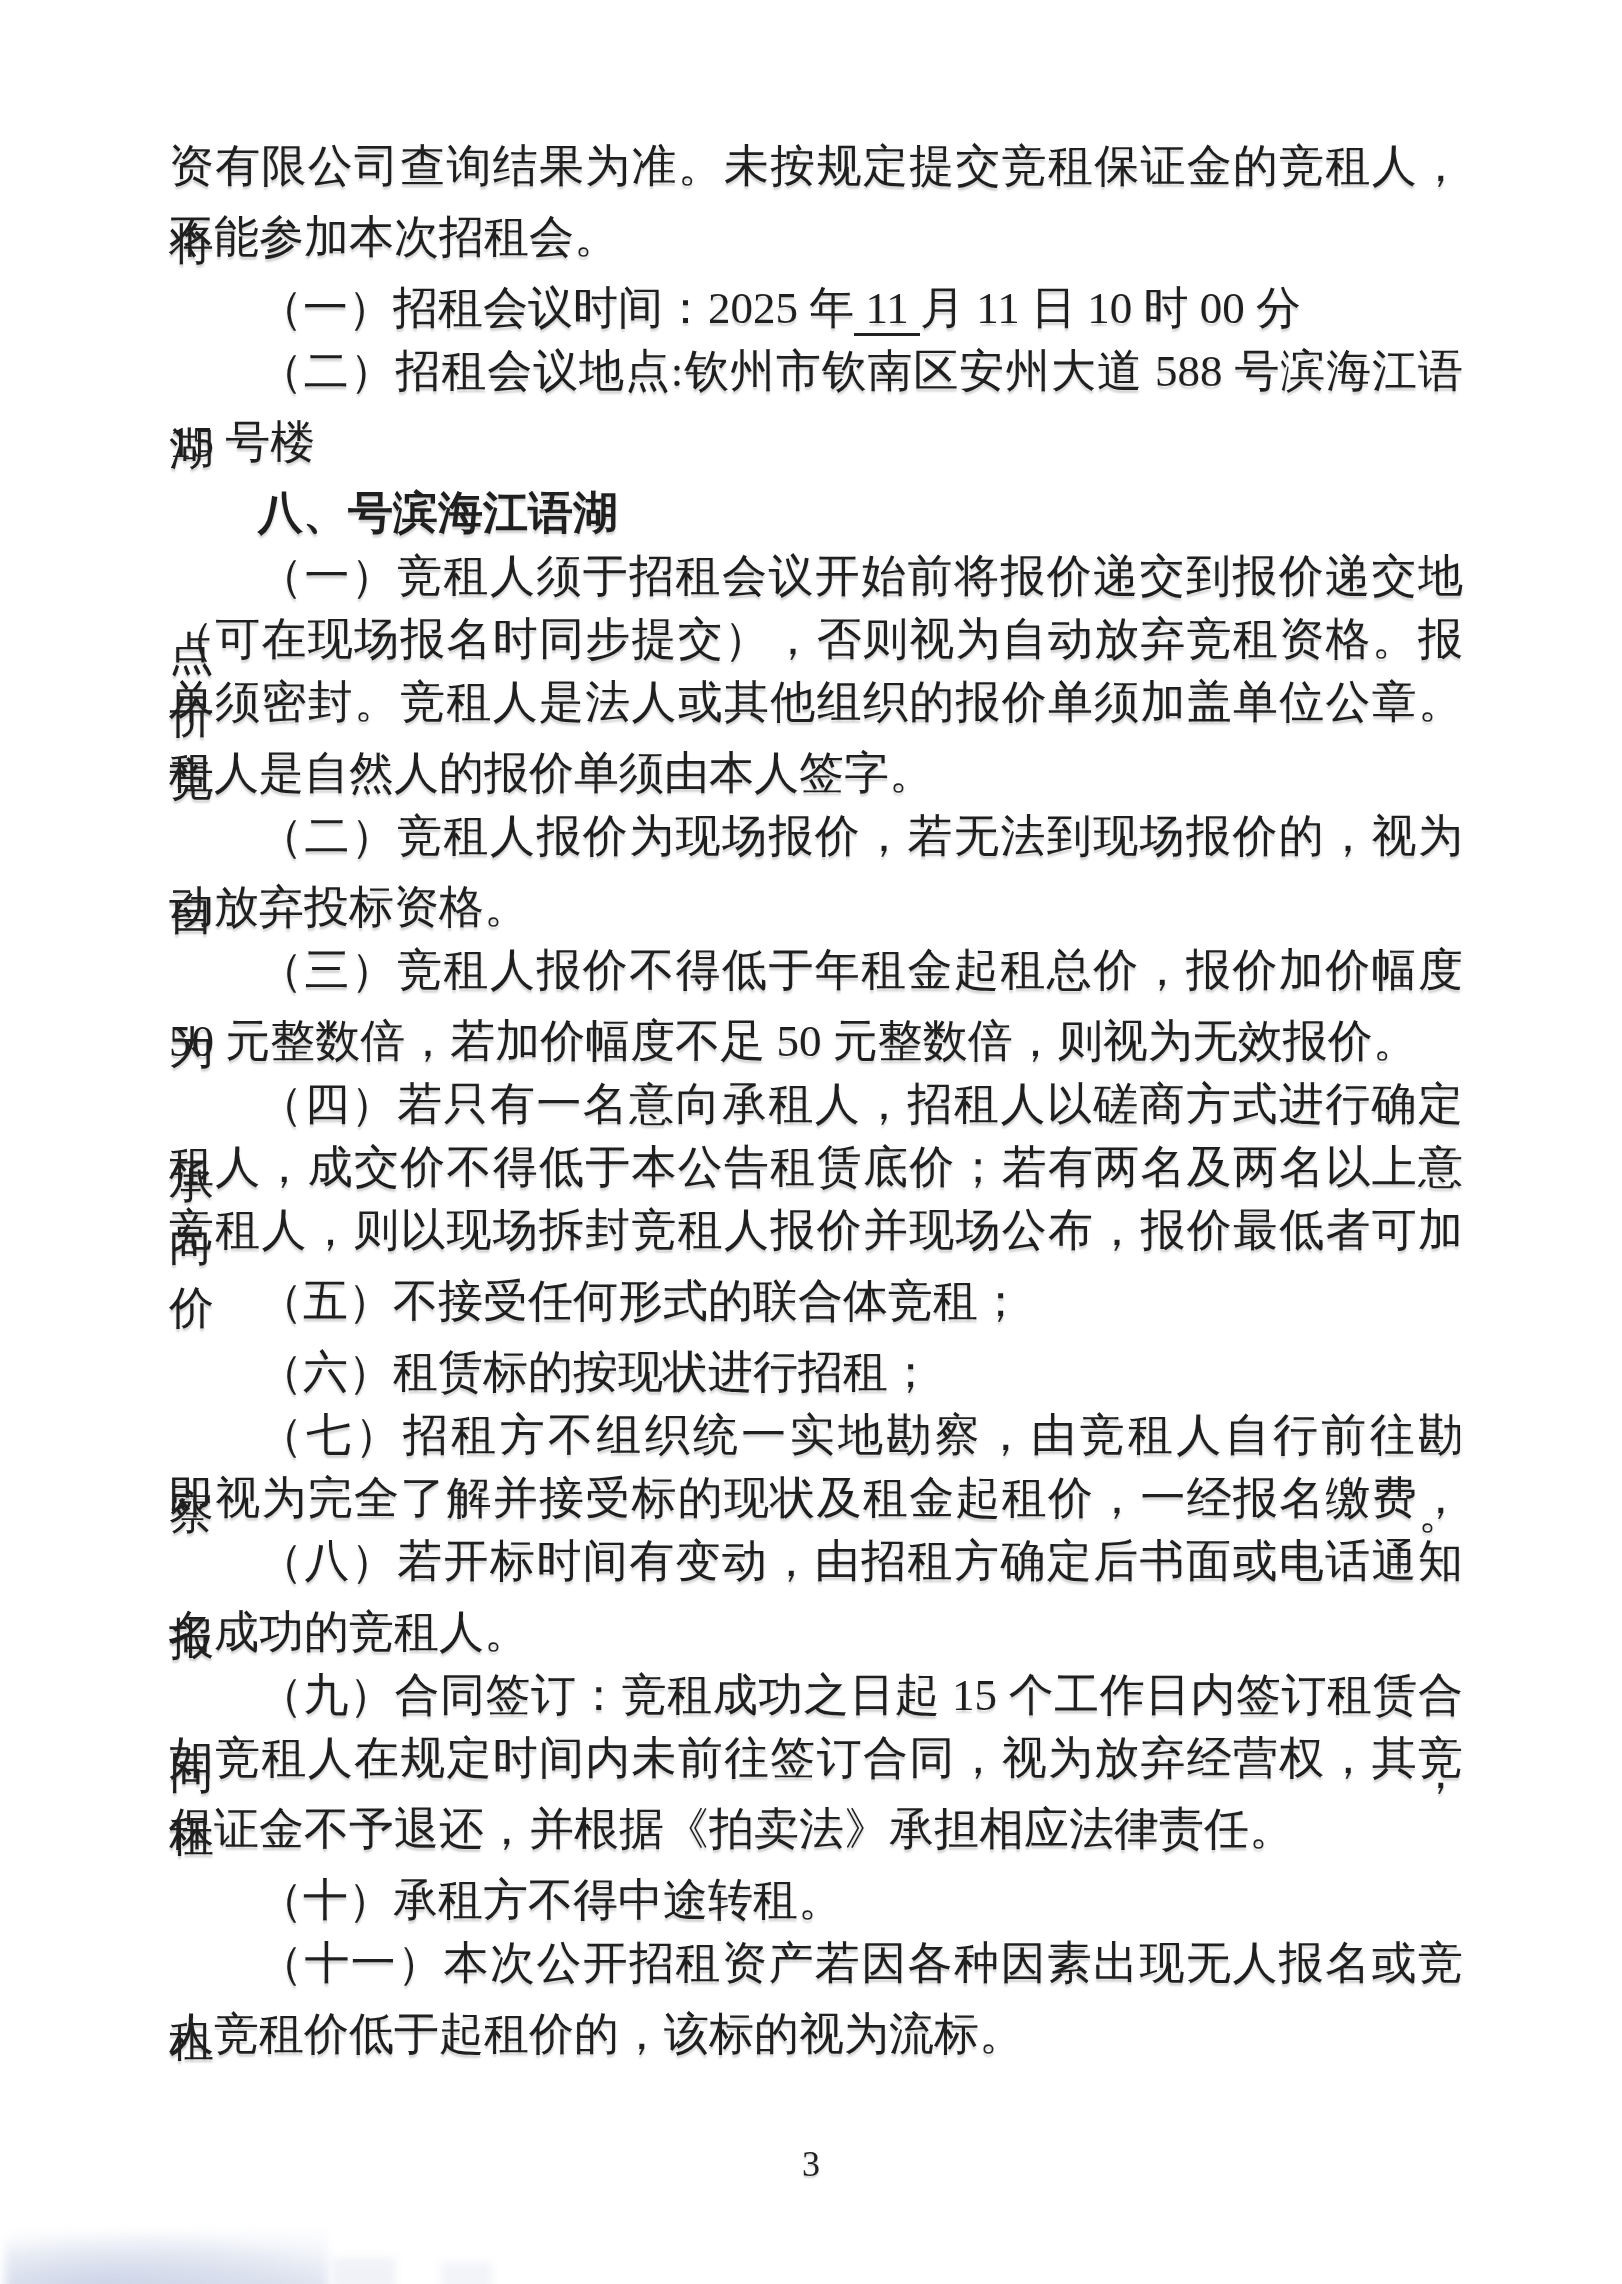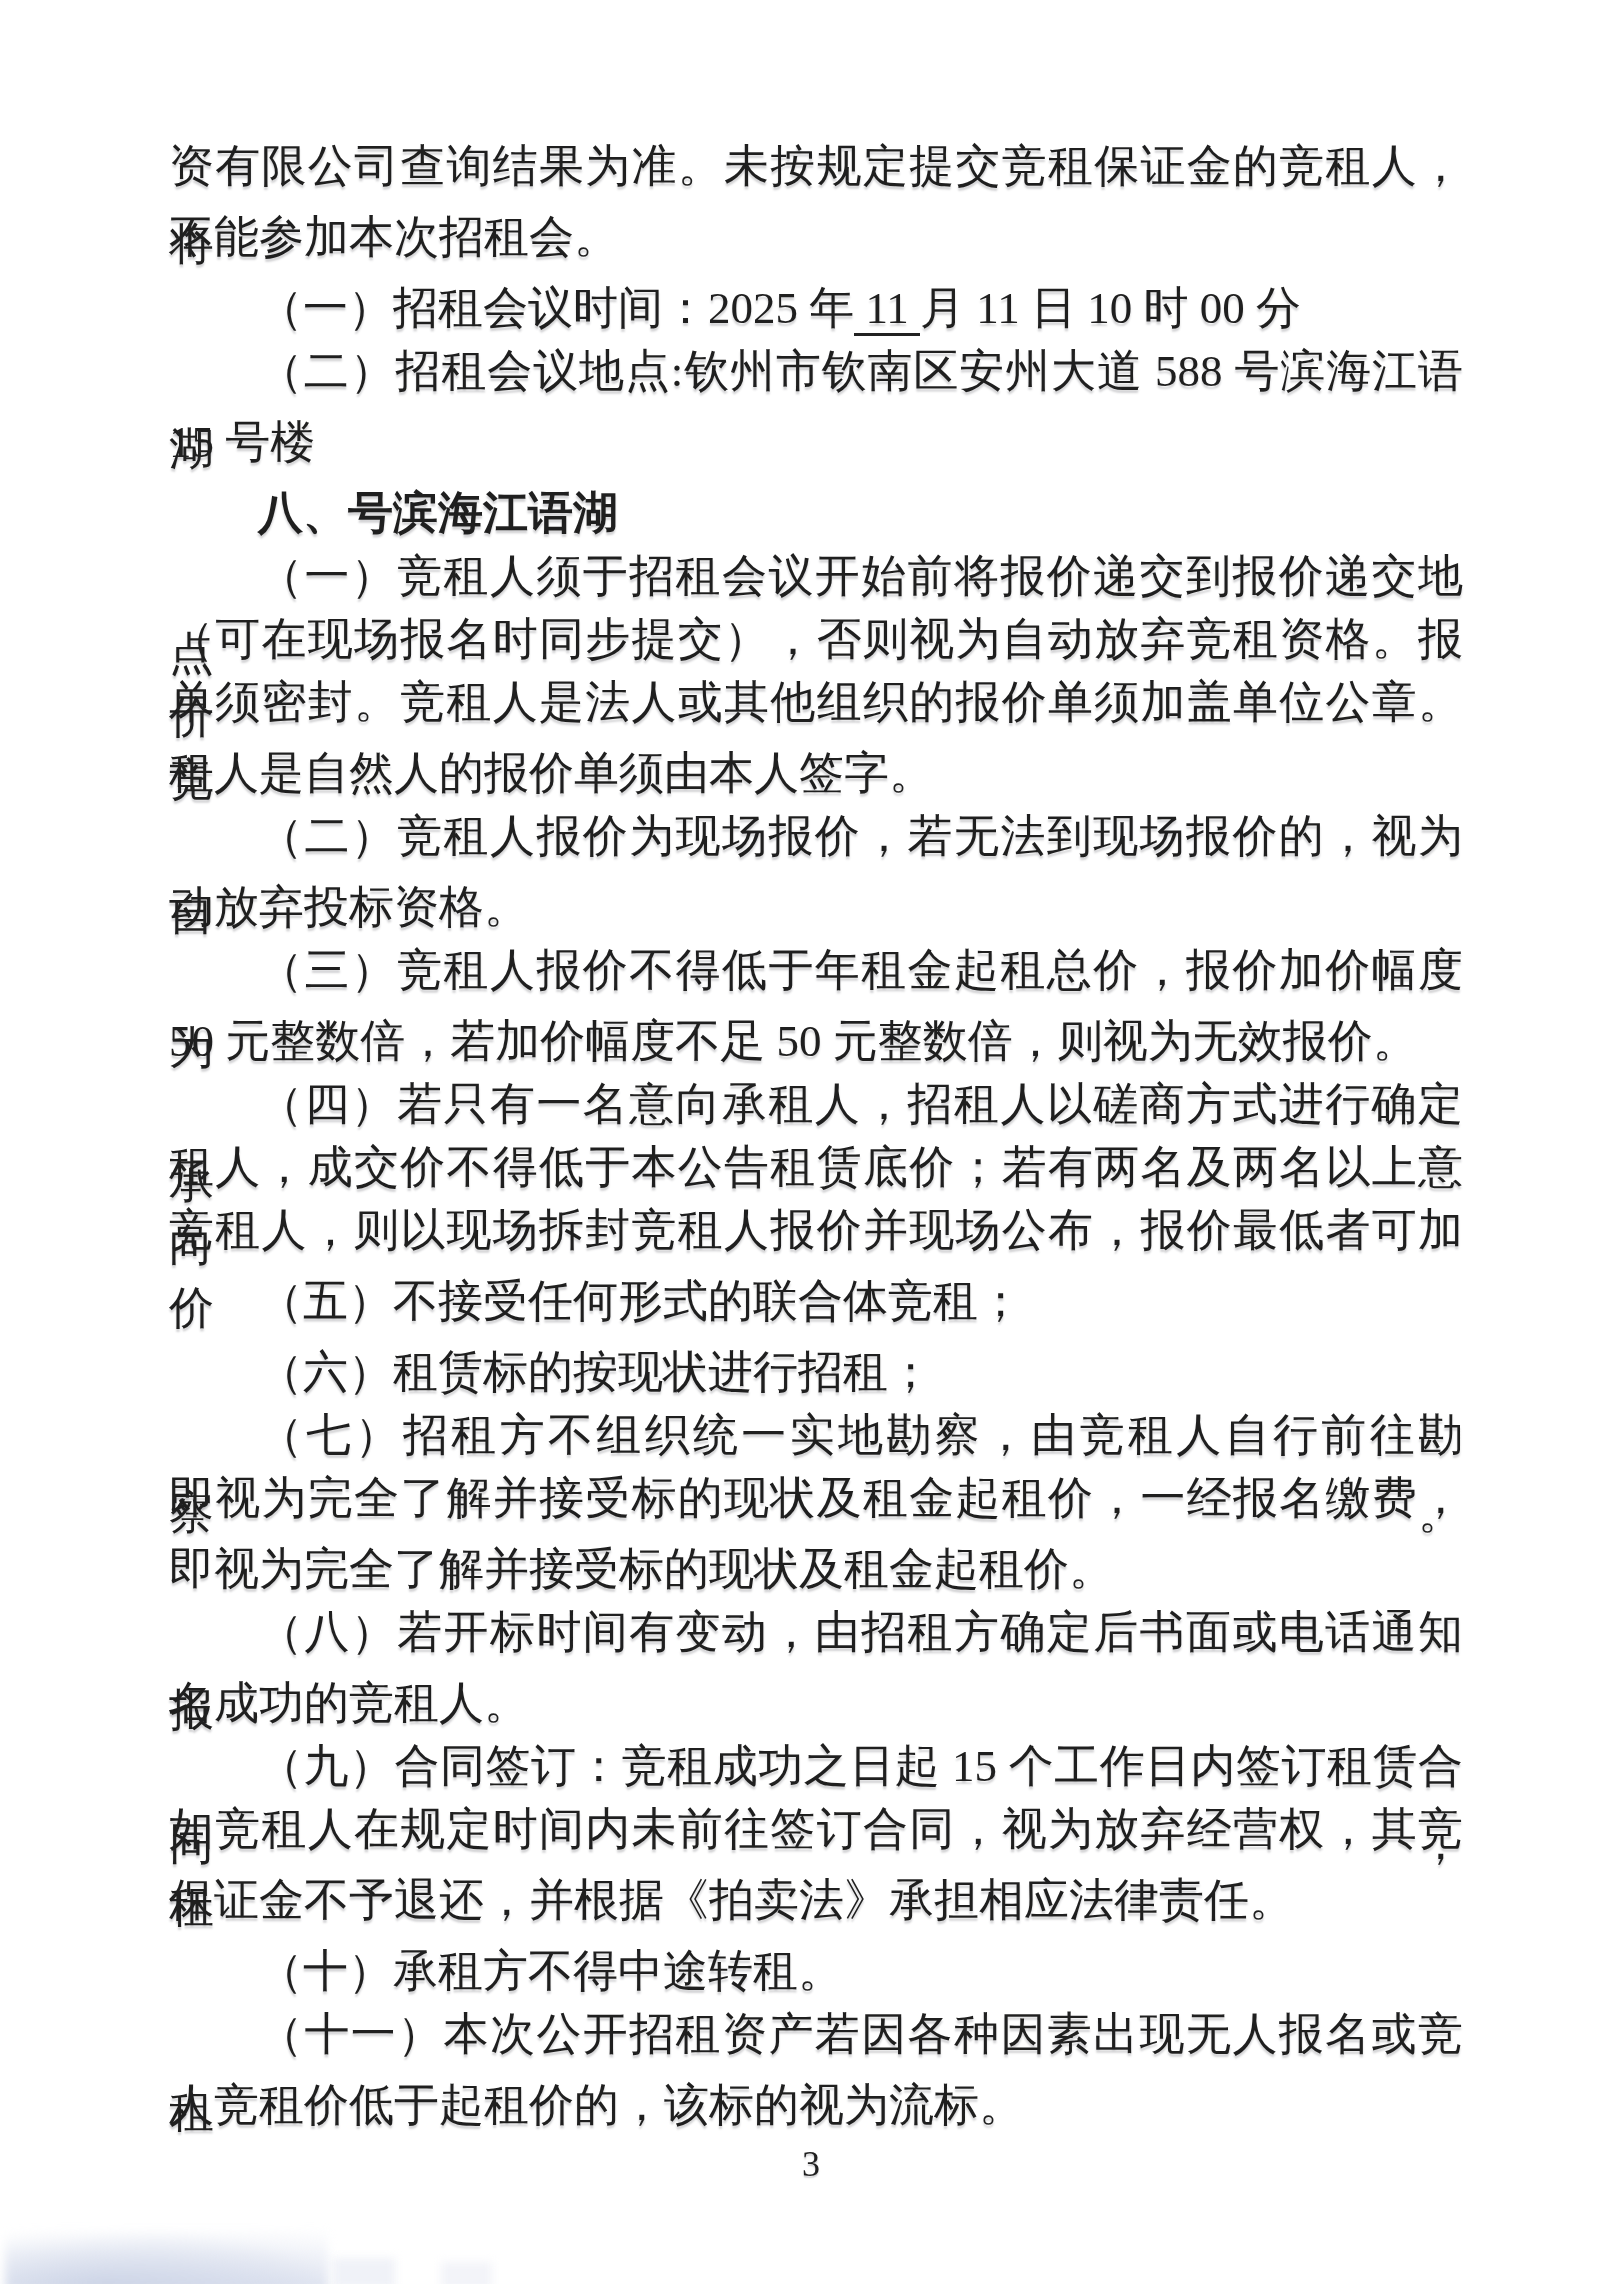--- a/index.html
+++ b/index.html
@@ -94,21 +94,20 @@
       <div class="line end"><span>动放弃投标资格。</span></div>
       <div class="line indent"><span>（三）竞租人报价不得低于年租金起租总价，报价加价幅度为</span></div>
       <div class="line end"><span>50 元整数倍，若加价幅度不足 50 元整数倍，则视为无效报价。</span></div>
       <div class="line indent"><span>（四）若只有一名意向承租人，招租人以磋商方式进行确定承</span></div>
       <div class="line"><span>租人，成交价不得低于本公告租赁底价；若有两名及两名以上意向</span></div>
       <div class="line"><span>竞租人，则以现场拆封竞租人报价并现场公布，报价最低者可加价</span></div>
       <div class="line indent end"><span>（五）不接受任何形式的联合体竞租；</span></div>
       <div class="line indent end"><span>（六）租赁标的按现状进行招租；</span></div>
       <div class="line indent"><span>（七）招租方不组织统一实地勘察，由竞租人自行前往勘察。</span></div>
       <div class="line"><span>即视为完全了解并接受标的现状及租金起租价，一经报名缴费，</span></div>
-      <div class="line end"><span>即视为完全了解并接受标的现状及租金起租价。</span></div>
       <div class="line indent"><span>（八）若开标时间有变动，由招租方确定后书面或电话通知报</span></div>
       <div class="line end"><span>名成功的竞租人。</span></div>
       <div class="line indent"><span>（九）合同签订：竞租成功之日起 15 个工作日内签订租赁合同，</span></div>
       <div class="line"><span>如竞租人在规定时间内未前往签订合同，视为放弃经营权，其竞租</span></div>
       <div class="line end"><span>保证金不予退还，并根据《拍卖法》承担相应法律责任。</span></div>
       <div class="line indent end"><span>（十）承租方不得中途转租。</span></div>
       <div class="line indent"><span>（十一）本次公开招租资产若因各种因素出现无人报名或竞租</span></div>
       <div class="line end"><span>人竞租价低于起租价的，该标的视为流标。</span></div>
     </div>
   <div class="page-number">3</div>

